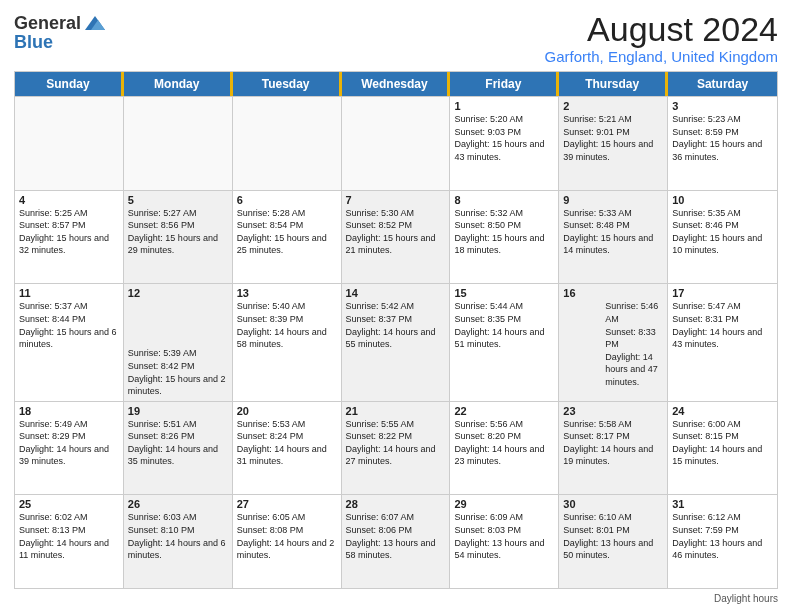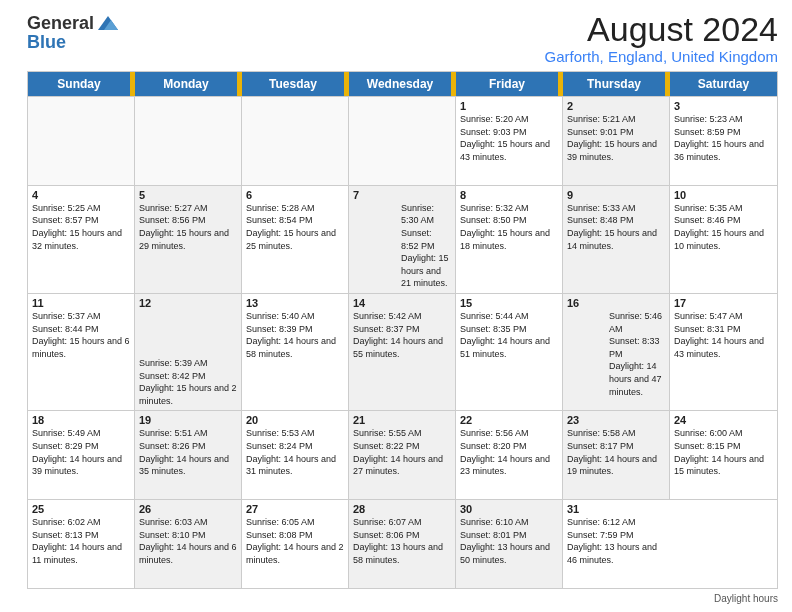--- a/index.html
+++ b/index.html
@@ -8,21 +8,21 @@
       background: #fff;
       width: 792px;
       height: 612px;
       overflow: hidden;
     }
     .page {
       width: 792px;
       height: 612px;
       display: flex;
       flex-direction: column;
-      padding: 12px 14px 8px 27px;
+      padding: 12px 14px 8px 14px;
     }
     .header {
       display: flex;
       align-items: flex-start;
       justify-content: space-between;
       margin-bottom: 6px;
     }
     .logo {
       display: flex;
       flex-direction: column;
@@ -71,21 +71,21 @@
       display: grid;
       grid-template-columns: repeat(7, 1fr);
       background: #2e74b5;
     }
     .cal-header-cell {
       color: #fff;
       font-size: 12px;
       font-weight: bold;
       text-align: center;
       padding: 5px 2px;
-      border-right: 5px solid #eab308;
+      border-right: 3px solid #eab308;
     }
     .cal-header-cell:last-child { border-right: none; }
     .cal-body {
       flex: 1;
       display: flex;
       flex-direction: column;
     }
     .cal-row {
       display: grid;
       grid-template-columns: repeat(7, 1fr);
@@ -193,21 +193,21 @@
 Daylight: 15 hours and 29 minutes.</div>
           </div>
           <div class="cal-cell">
             <span class="day-num">6</span>
             <div class="cell-text" style="white-space: pre-line;">Sunrise: 5:28 AM
 Sunset: 8:54 PM
 Daylight: 15 hours and 25 minutes.</div>
           </div>
           <div class="cal-cell shaded">
             <span class="day-num">7</span>
-            <div class="cell-text" style="white-space: pre-line; margin-left: 48px;">Sunrise: 5:30 AM
+            <div class="cell-text" style="white-space: pre-line;">Sunrise: 5:30 AM
 Sunset: 8:52 PM
 Daylight: 15 hours and 21 minutes.</div>
           </div>
           <div class="cal-cell">
             <span class="day-num">8</span>
             <div class="cell-text" style="white-space: pre-line;">Sunrise: 5:32 AM
 Sunset: 8:50 PM
 Daylight: 15 hours and 18 minutes.</div>
           </div>
           <div class="cal-cell shaded">
@@ -328,20 +328,26 @@
             <span class="day-num">27</span>
             <div class="cell-text" style="white-space: pre-line;">Sunrise: 6:05 AM
 Sunset: 8:08 PM
 Daylight: 14 hours and 2 minutes.</div>
           </div>
           <div class="cal-cell shaded">
             <span class="day-num">28</span>
             <div class="cell-text" style="white-space: pre-line;">Sunrise: 6:07 AM
 Sunset: 8:06 PM
 Daylight: 13 hours and 58 minutes.</div>
+          </div>
+          <div class="cal-cell">
+            <span class="day-num">29</span>
+            <div class="cell-text" style="white-space: pre-line;">Sunrise: 6:09 AM
+Sunset: 8:03 PM
+Daylight: 13 hours and 54 minutes.</div>
           </div>
           <div class="cal-cell shaded">
             <span class="day-num">30</span>
             <div class="cell-text" style="white-space: pre-line;">Sunrise: 6:10 AM
 Sunset: 8:01 PM
 Daylight: 13 hours and 50 minutes.</div>
           </div>
           <div class="cal-cell">
             <span class="day-num">31</span>
             <div class="cell-text" style="white-space: pre-line;">Sunrise: 6:12 AM

